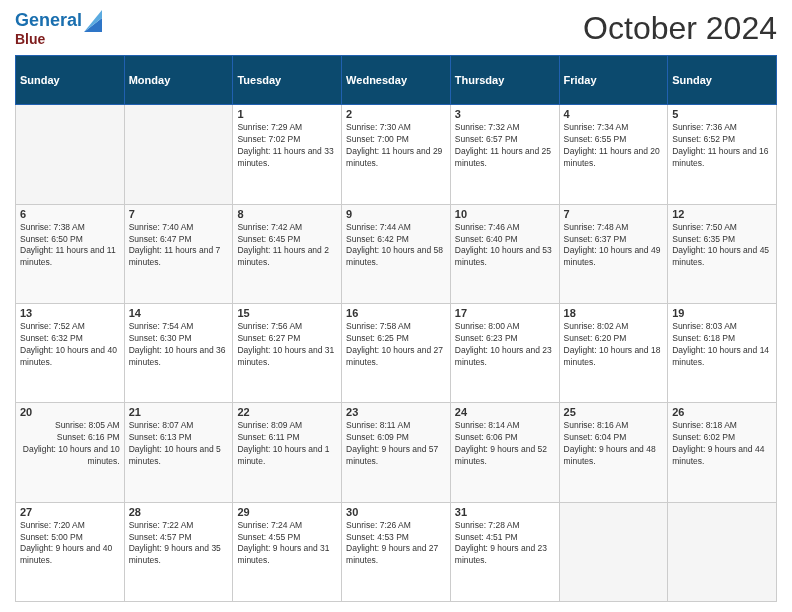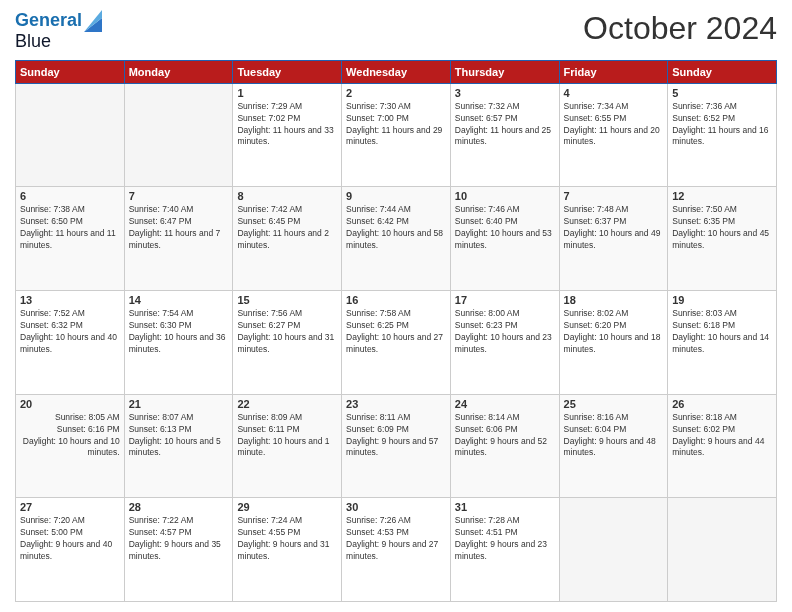--- a/index.html
+++ b/index.html
@@ -54,25 +54,25 @@
       color: #555;
     }
     .calendar {
       flex: 1;
       border: 1px solid #ccc;
       border-collapse: collapse;
       width: 100%;
       table-layout: fixed;
     }
     .calendar th {
-      background-color: #b91c1c;
+      background-color: #0c4a6e;
       color: #fff;
       font-size: 11px;
       font-weight: bold;
-      padding: 5px 4px;
+      padding: 18px 4px;
       border: 1px solid #2060b0;
       text-align: left;
     }
     .calendar td {
       border: 1px solid #ccc;
       vertical-align: top;
       padding: 3px 4px;
       font-size: 9px;
       color: #333;
       height: 86px;
@@ -103,21 +103,21 @@
   <div class="header">
     <div class="logo">
       <div>
         <div style="display:flex;align-items:center;">
           <span class="logo-text"><span>General</span></span>
           <svg class="logo-icon" viewBox="0 0 18 22" fill="none">
             <polygon points="0,22 18,8 18,22" fill="#2e75c7"></polygon>
             <polygon points="0,22 18,0 18,8" fill="#5aaae0"></polygon>
           </svg>
         </div>
-        <div class="logo-text" style="color:#0f172a;font-size:18px;font-weight:normal;">Blue</div>
+        <div class="logo-text" style="color:#7f1d1d;font-size:14px;font-weight:bold;">Blue</div>
       </div>
     </div>
     <div class="title-area">
       <div class="month-title">October 2024</div>
     </div>
   </div>
 
   <table class="calendar">
     <thead>
       <tr>

